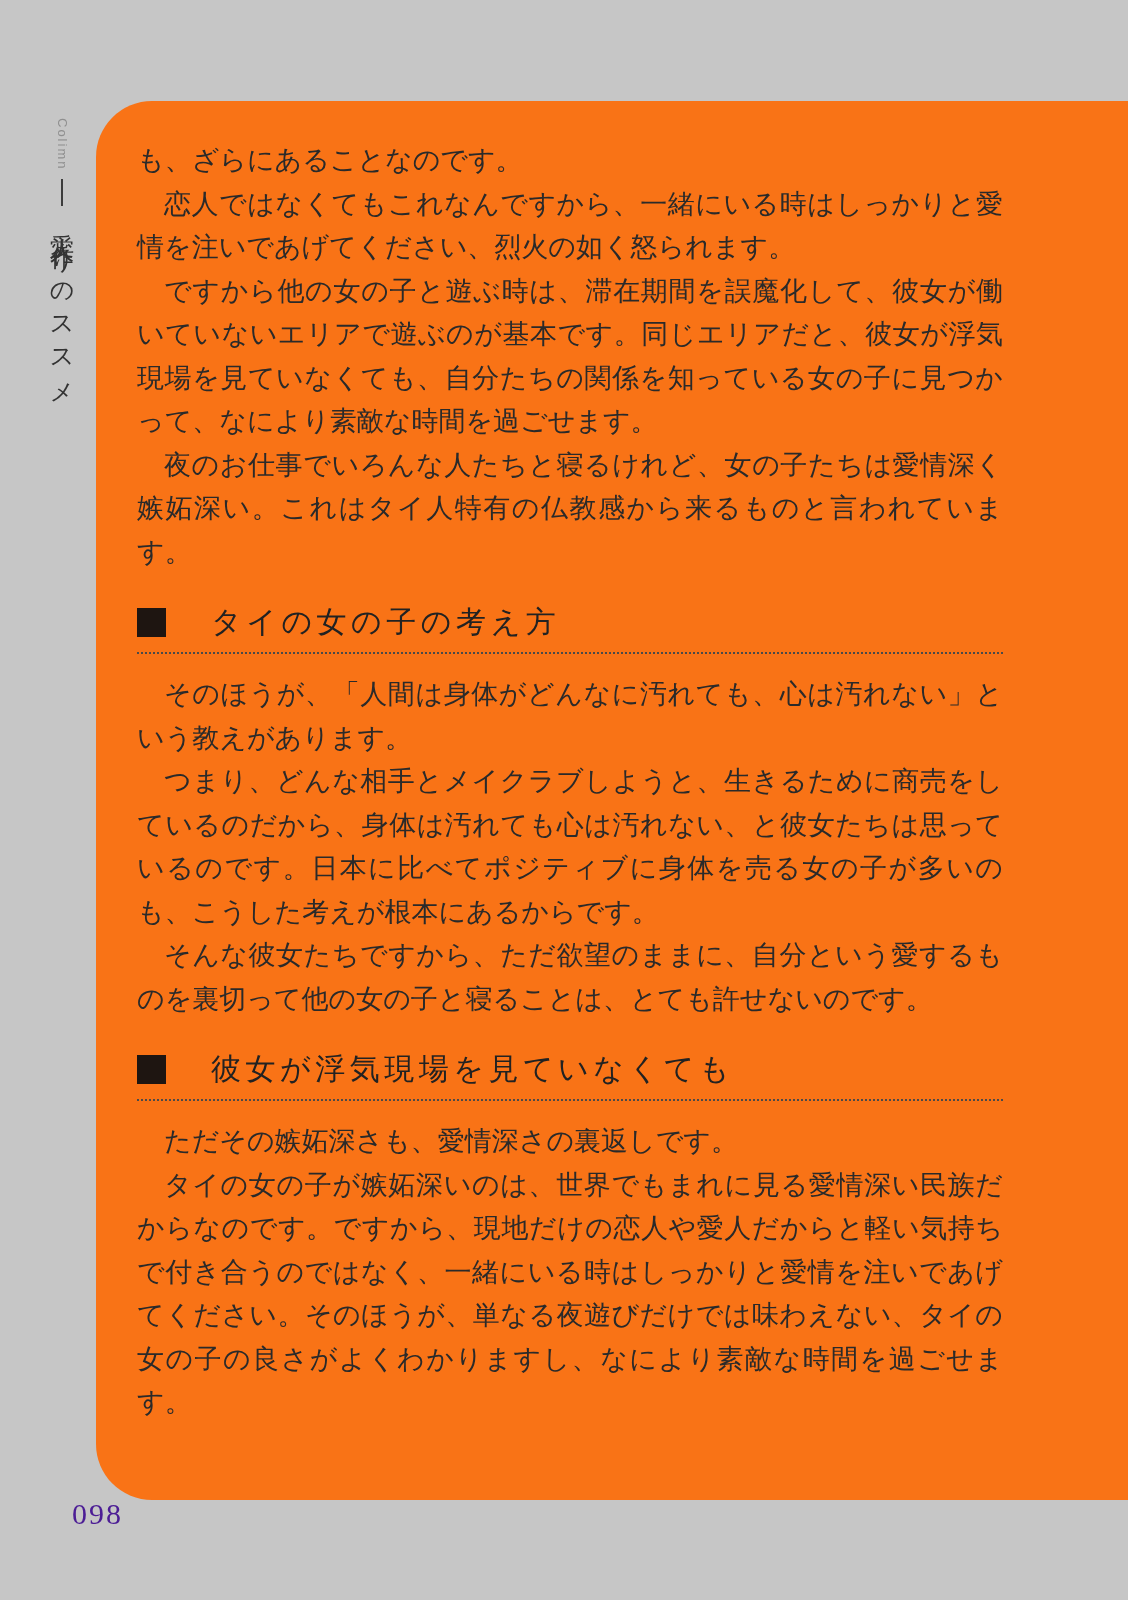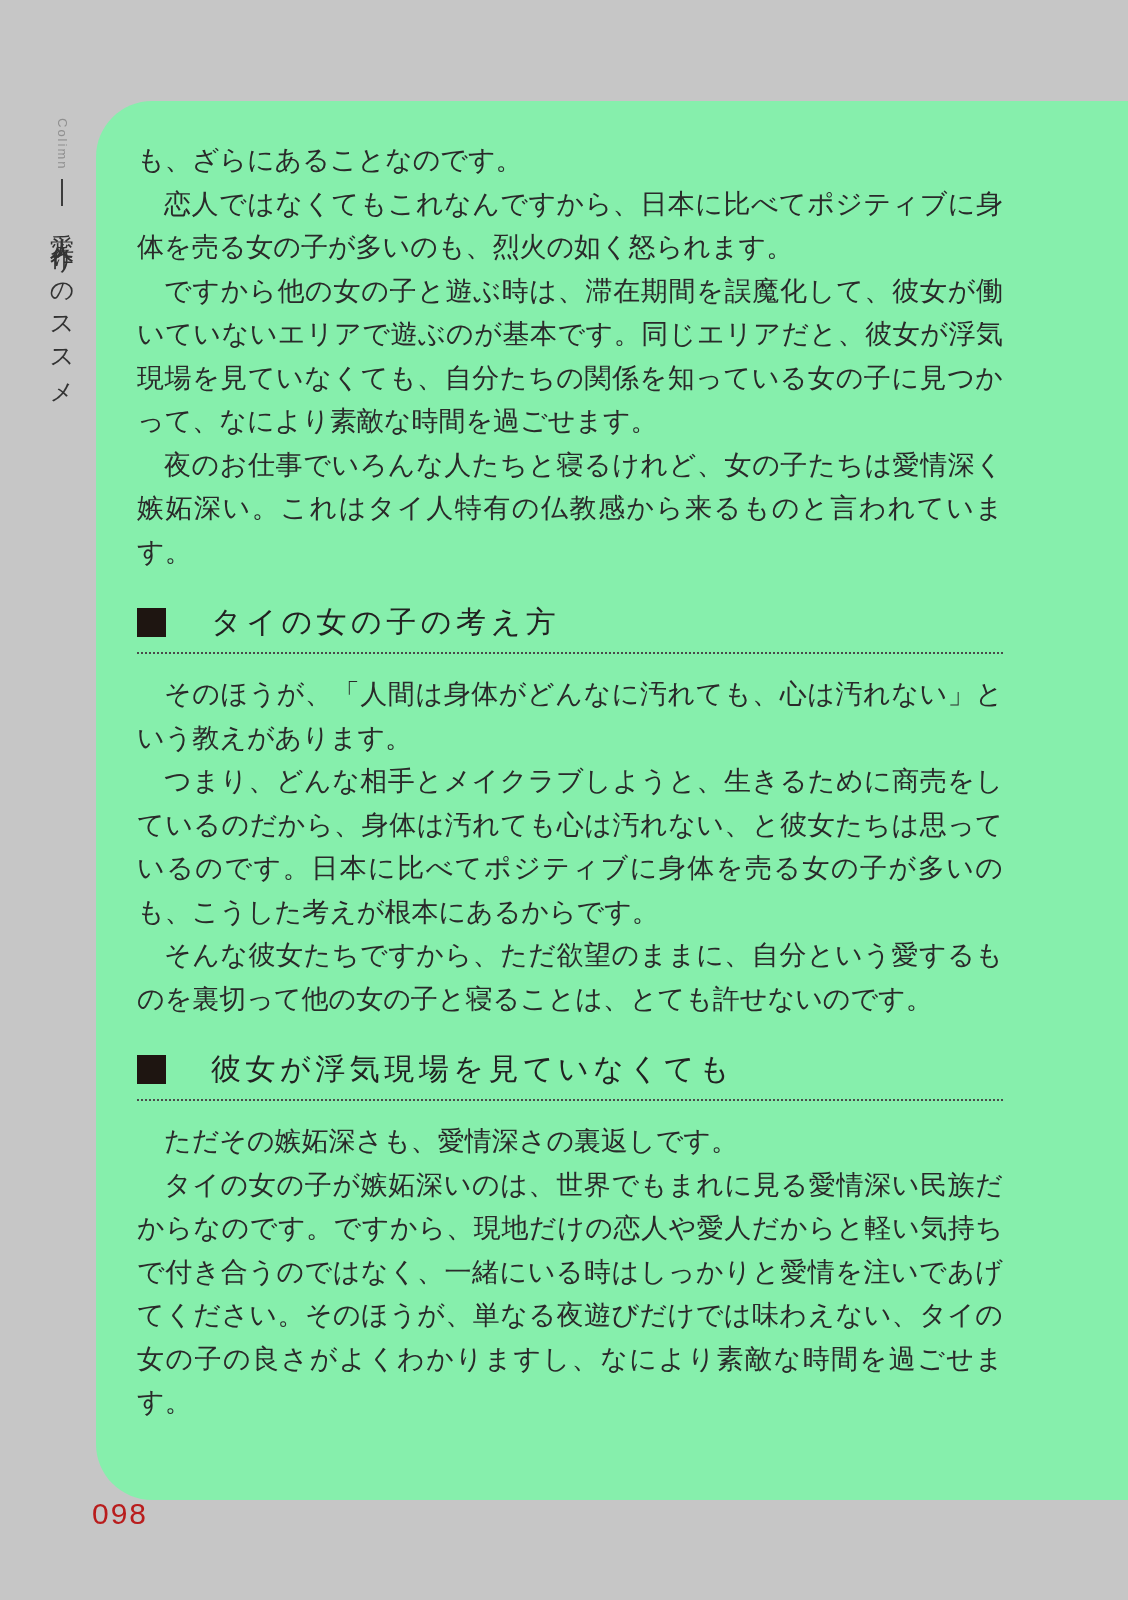--- a/index.html
+++ b/index.html
@@ -16,21 +16,21 @@
     color: #2a2a2a;
   }
 
   
   .panel {
     position: absolute;
     left: 96px;
     top: 101px;
     right: 0;
     height: 1399px;
-    background: #86efac;
+    background: #f97316;
     border-radius: 56px 0 0 56px;
   }
 
   
   .sidebar {
     position: absolute;
     left: 46px;
     top: 118px;
     display: flex;
     flex-direction: column;
@@ -99,41 +99,40 @@
     letter-spacing: 4.5px;
     color: #222222;
     white-space: nowrap;
   }
 
   
   .pagenum {
     position: absolute;
     left: 72px;
     top: 1497px;
-    font-family: Liberation Sans, sans-serif;
+    font-family: Liberation Serif, serif;
     font-size: 30px;
-    color: #b91c1c;
+    color: #4c1d95;
     letter-spacing: 2px;
-    margin-left: 20px;
   }
 </style>
 </head>
 <body>
 
 <div class="sidebar">
   <div class="col-label">Colimn</div>
   <div class="col-divider"></div>
   <div class="col-title">愛人作りのススメ</div>
 </div>
 
 <div class="panel">
   <div class="textblock">
 
     <p class="noindent">も、ざらにあることなのです。</p>
-    <p>恋人ではなくてもこれなんですから、日本に比べてポジティブに身体を売る女の子が多いのも、烈火の如く怒られます。</p>
+    <p>恋人ではなくてもこれなんですから、一緒にいる時はしっかりと愛情を注いであげてください、烈火の如く怒られます。</p>
     <p>ですから他の女の子と遊ぶ時は、滞在期間を誤魔化して、彼女が働いていないエリアで遊ぶのが基本です。同じエリアだと、彼女が浮気現場を見ていなくても、自分たちの関係を知っている女の子に見つかって、なにより素敵な時間を過ごせます。</p>
     <p>夜のお仕事でいろんな人たちと寝るけれど、女の子たちは愛情深く嫉妬深い。これはタイ人特有の仏教感から来るものと言われています。</p>
 
     <div class="sec-heading">
       <span class="sq"></span>
       <span class="sec-heading-text">タイの女の子の考え方</span>
     </div>
 
     <p>そのほうが、「人間は身体がどんなに汚れても、心は汚れない」という教えがあります。</p>
     <p>つまり、どんな相手とメイクラブしようと、生きるために商売をしているのだから、身体は汚れても心は汚れない、と彼女たちは思っているのです。日本に比べてポジティブに身体を売る女の子が多いのも、こうした考えが根本にあるからです。</p>

